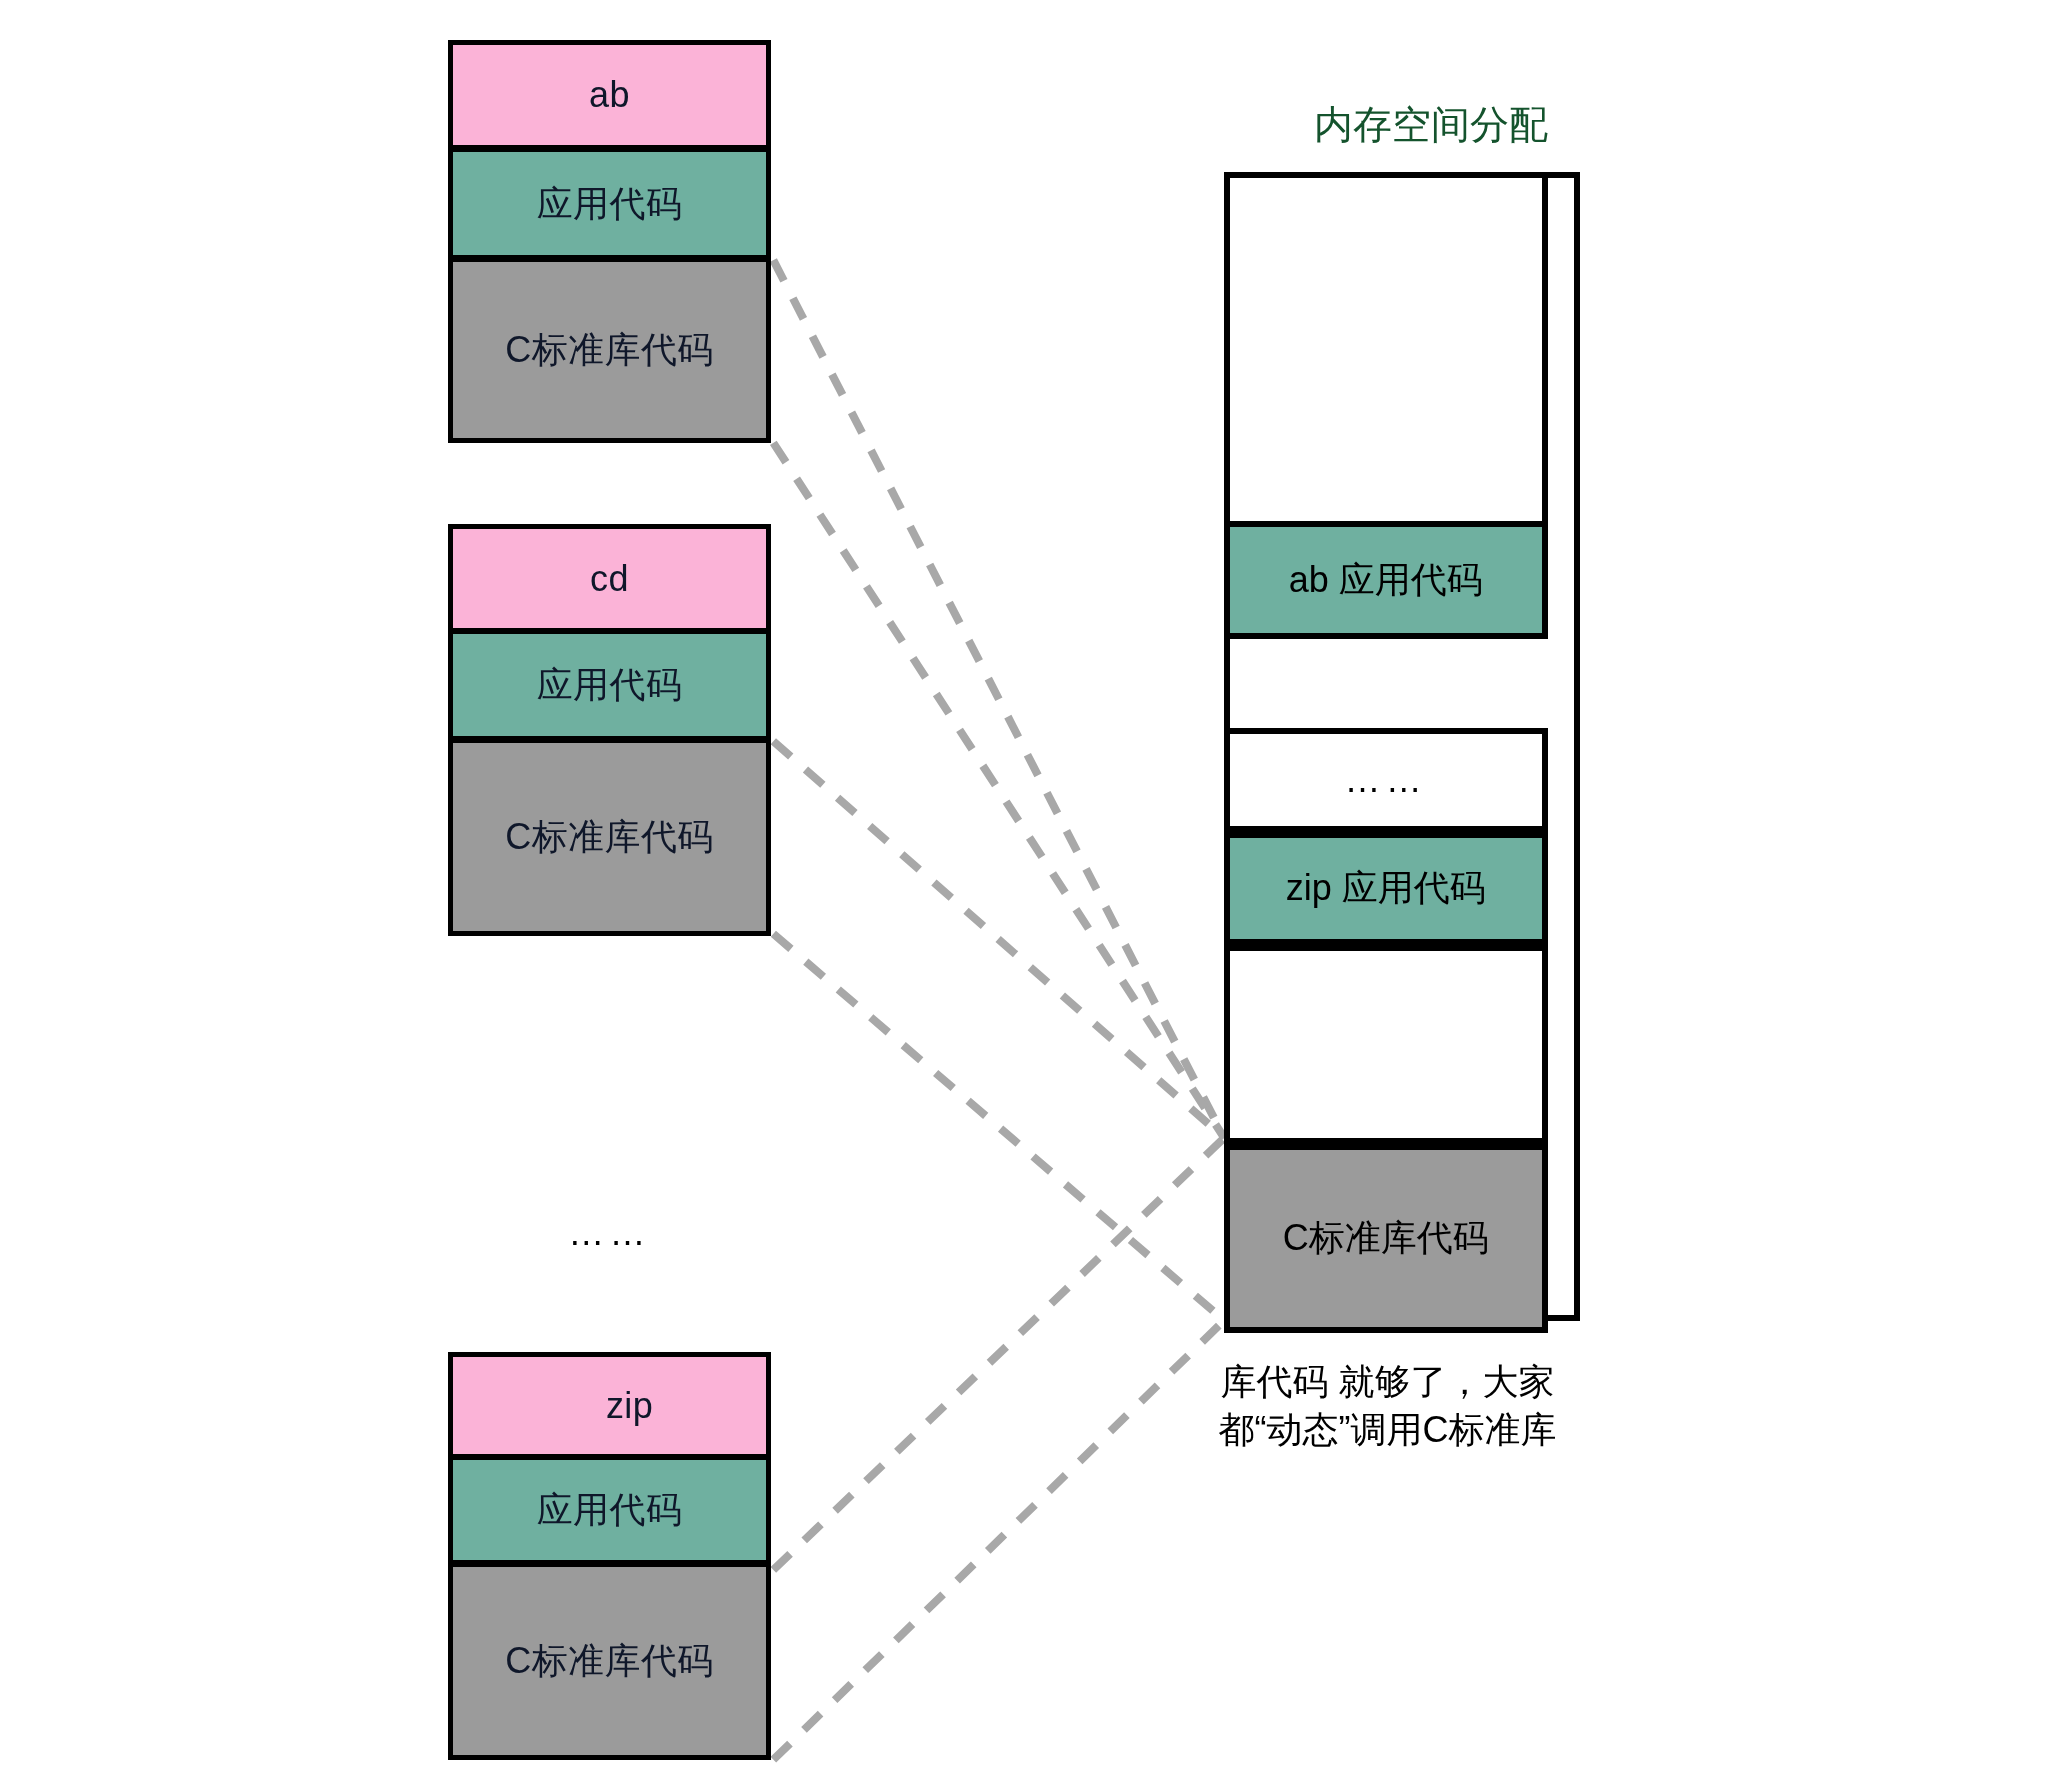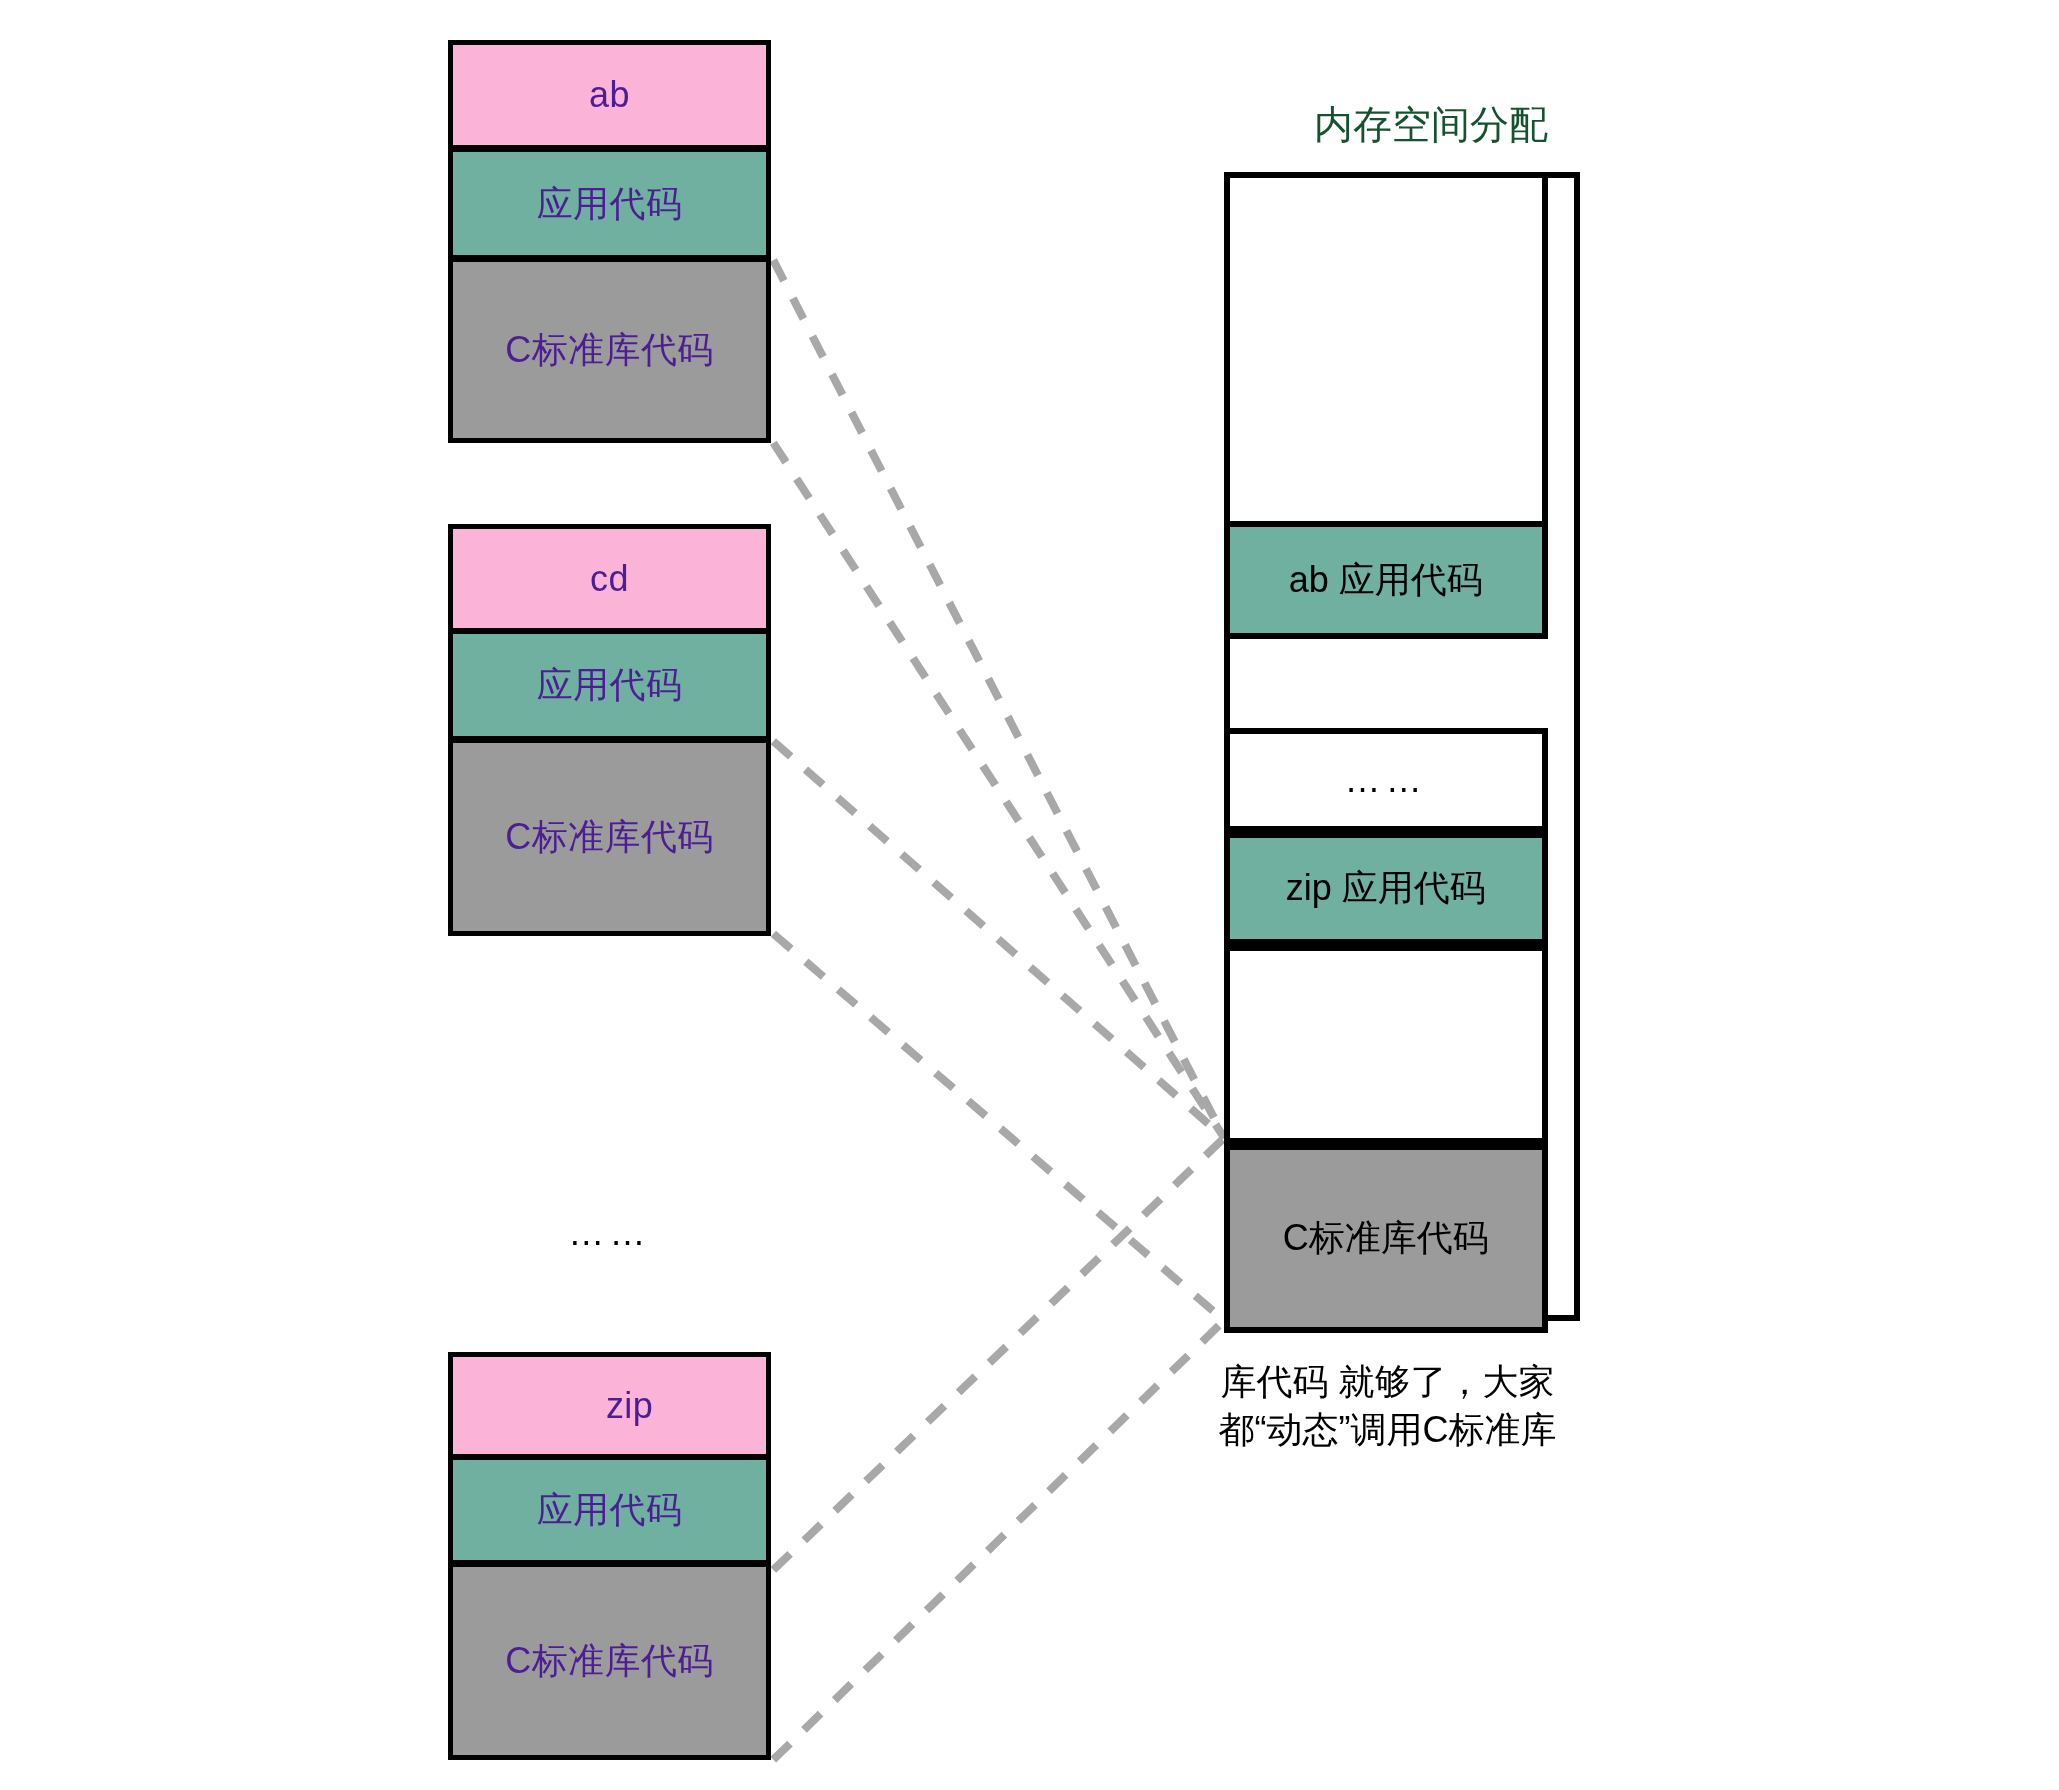--- a/index.html
+++ b/index.html
@@ -45,21 +45,21 @@
     line-height: 1.15;
   }
   .seg-name   { background: #fbb3d7; }
   .seg-app    { background: #6fb0a0; }
   .seg-lib    { background: #9b9b9b; }
 
   .seg-label {
     font-size: 36px;
     font-weight: 400;
     letter-spacing: 0.4px;
-    color: #4c1d95;
+    color: #0f172a;
     white-space: nowrap;
   }
 
   
   #memory-title {
     position: absolute;
     z-index: 3;
     left: 1224px;
     top: 98px;
     width: 324px;

